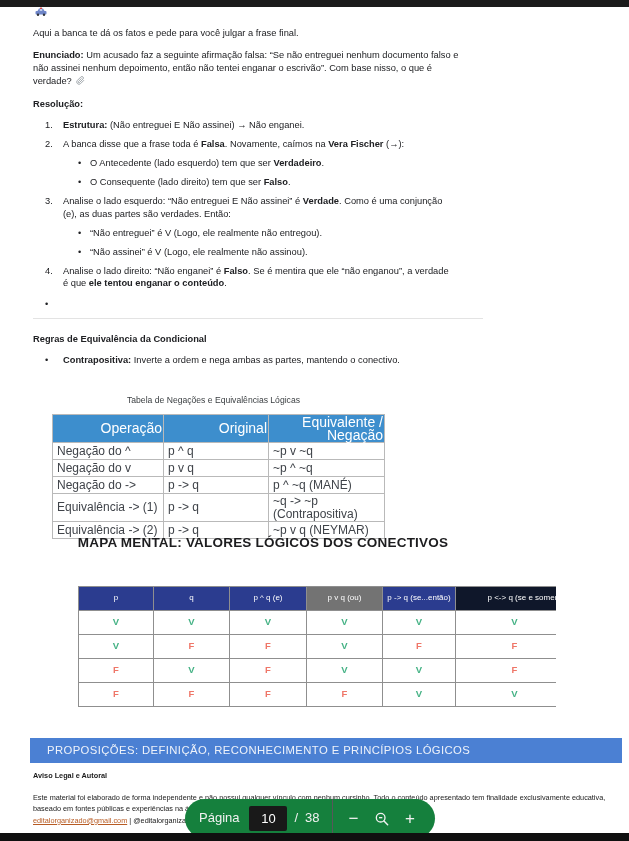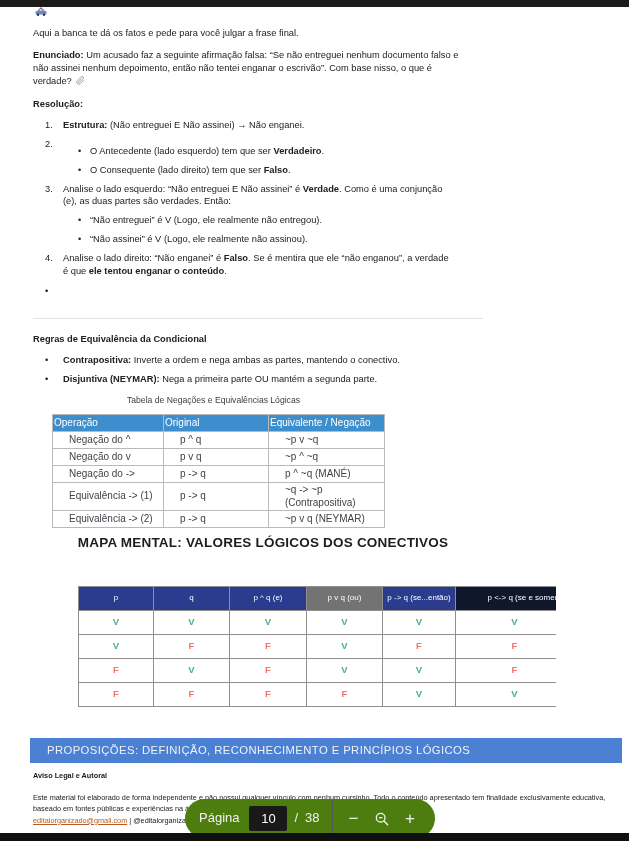--- a/index.html
+++ b/index.html
@@ -35,22 +35,22 @@
   .sec-regras{position:absolute;top:333px;left:33px;width:460px;}
   .regras-title{font-weight:700;margin-bottom:8px;}
   .bullet{display:flex;margin-bottom:7px;}
   .bullet-dot{width:18px;margin-left:12px;flex:none;}
   .bullet-dot::before{content:"•";}
 
   
   .neg-caption{position:absolute;top:394px;left:52px;width:323px;text-align:center;font-size:8.6px;color:#3c4043;}
   .neg-table{position:absolute;top:414px;left:52px;border-collapse:collapse;table-layout:fixed;}
   .neg-table th,.neg-table td{border:1px solid #b9b9b9;font-weight:400;}
-  .neg-table th{color:#ffffff;font-size:10px;height:14px;text-align:left;}
-  .neg-table td{font-size:10px;color:#3f4349;height:14px;padding-left:16px;text-align:left;}
+  .neg-table th{color:#ffffff;font-size:14px;height:14px;text-align:right;}
+  .neg-table td{font-size:12px;color:#3f4349;height:14px;padding-left:4px;text-align:left;}
   .neg-c0{width:108px;} .neg-c1{width:102px;} .neg-c2{width:113px;}
 
   
   .mapa-heading{position:absolute;top:537px;left:33px;width:460px;text-align:center;
     font-size:13.5px;font-weight:700;letter-spacing:.2px;color:#1d1d1f;}
 
   
   .truth-wrap{position:absolute;top:586px;left:78px;width:478px;overflow:hidden;}
   .truth-table{border-collapse:collapse;table-layout:fixed;width:477px;}
   .truth-table th,.truth-table td{border:1px solid #8f8f8f;}
@@ -63,21 +63,21 @@
   .banner{position:absolute;top:738px;left:30px;width:592px;height:25px;
     color:#eef2fa;font-size:11.3px;letter-spacing:.4px;line-height:25px;padding-left:12px;box-sizing:border-box;
     white-space:nowrap;}
 
   
   .footer{position:absolute;top:770px;left:33px;width:586px;font-size:7.3px;line-height:11.5px;color:#1a1a1a;}
   .footer-title{font-weight:700;margin-bottom:10px;}
   .email-link{color:#b75b23;text-decoration:underline;cursor:pointer;}
 
   
-  .toolbar{position:absolute;top:799px;left:185px;width:250px;height:39px;background:#4d7c0f;
+  .toolbar{position:absolute;top:799px;left:185px;width:250px;height:39px;background:#15803d;
     border-radius:22px;display:flex;align-items:center;color:#f1f1f1;font-size:13px;
     padding:0 14px;box-sizing:border-box;}
   .page-input{width:34px;height:23px;background:#191919;color:#ffffff;border:none;border-radius:2px;
     text-align:center;font-size:13px;font-family:"Liberation Sans",sans-serif;margin-left:10px;}
   .slash{margin:0 7px;}
   .tb-divider{width:1px;height:39px;background:#57575a;margin:0 10px 0 12px;}
   .tb-btn{background:none;border:none;color:#f1f1f1;font-size:17px;line-height:1;cursor:pointer;
     width:26px;height:26px;display:flex;align-items:center;justify-content:center;padding:0;}
   .tb-btn svg{display:block;}
 
@@ -113,20 +113,21 @@
   <div class="resolucao">Resolução:</div>
 
   <div class="step">
     <span class="step-num">1.</span>
     <div class="step-body"><b>Estrutura:</b><span> (Não entreguei E Não assinei) → Não enganei.</span></div>
   </div>
 
   <div class="step">
     <span class="step-num">2.</span>
     <div class="step-body">
+      <div><span>A banca disse que a frase toda é </span><b>Falsa</b><span>. Novamente, caímos na </span><b>Vera Fischer</b><span> (→):</span></div>
       <div class="sub">
         <span class="sub-dot"></span>
         <div><span>O Antecedente (lado esquerdo) tem que ser </span><b>Verdadeiro</b><span>.</span></div>
       </div>
       <div class="sub">
         <span class="sub-dot"></span>
         <div><span>O Consequente (lado direito) tem que ser </span><b>Falso</b><span>.</span></div>
       </div>
     </div>
   </div>
@@ -156,24 +157,20 @@
   </div>
 </div>
 
 <div class="hr"></div>
 
 <div class="sec-regras">
   <div class="regras-title">Regras de Equivalência da Condicional</div>
   <div class="bullet">
     <span class="bullet-dot"></span>
     <div><b>Contrapositiva:</b><span> Inverte a ordem e nega ambas as partes, mantendo o conectivo.</span></div>
-  </div>
-  <div class="bullet">
-    <span class="bullet-dot"></span>
-    <div><b>Disjuntiva (NEYMAR):</b><span> Nega a primeira parte OU mantém a segunda parte.</span></div>
   </div>
 </div>
 
 <div class="neg-caption">Tabela de Negações e Equivalências Lógicas</div>
 
 <table class="neg-table">
   <thead>
     <tr>
       <th class="neg-c0" style="background-color: rgb(61, 142, 205);">Operação</th>
       <th class="neg-c1" style="background-color: rgb(61, 142, 205);">Original</th>

